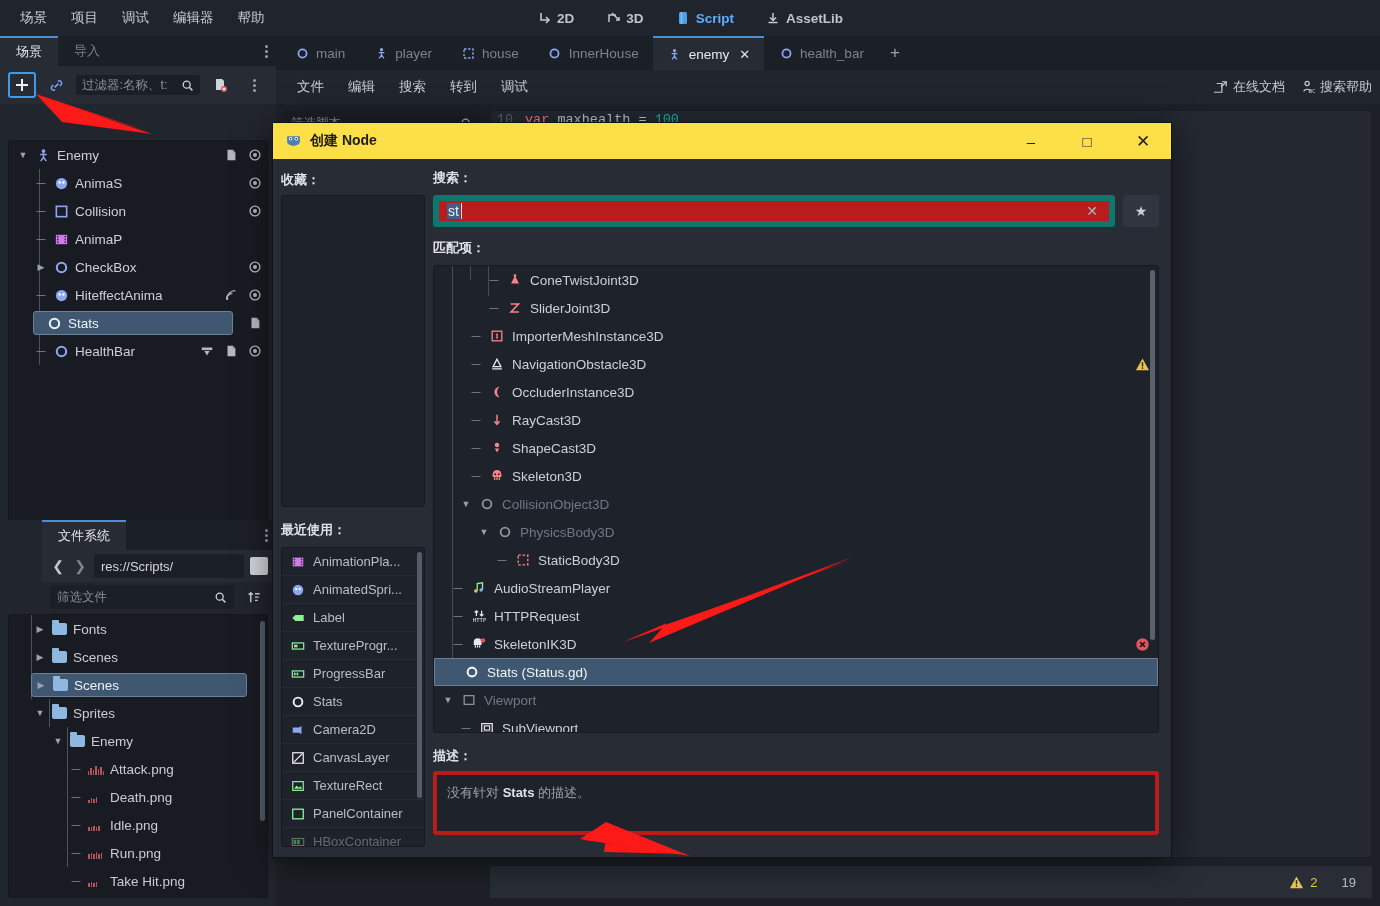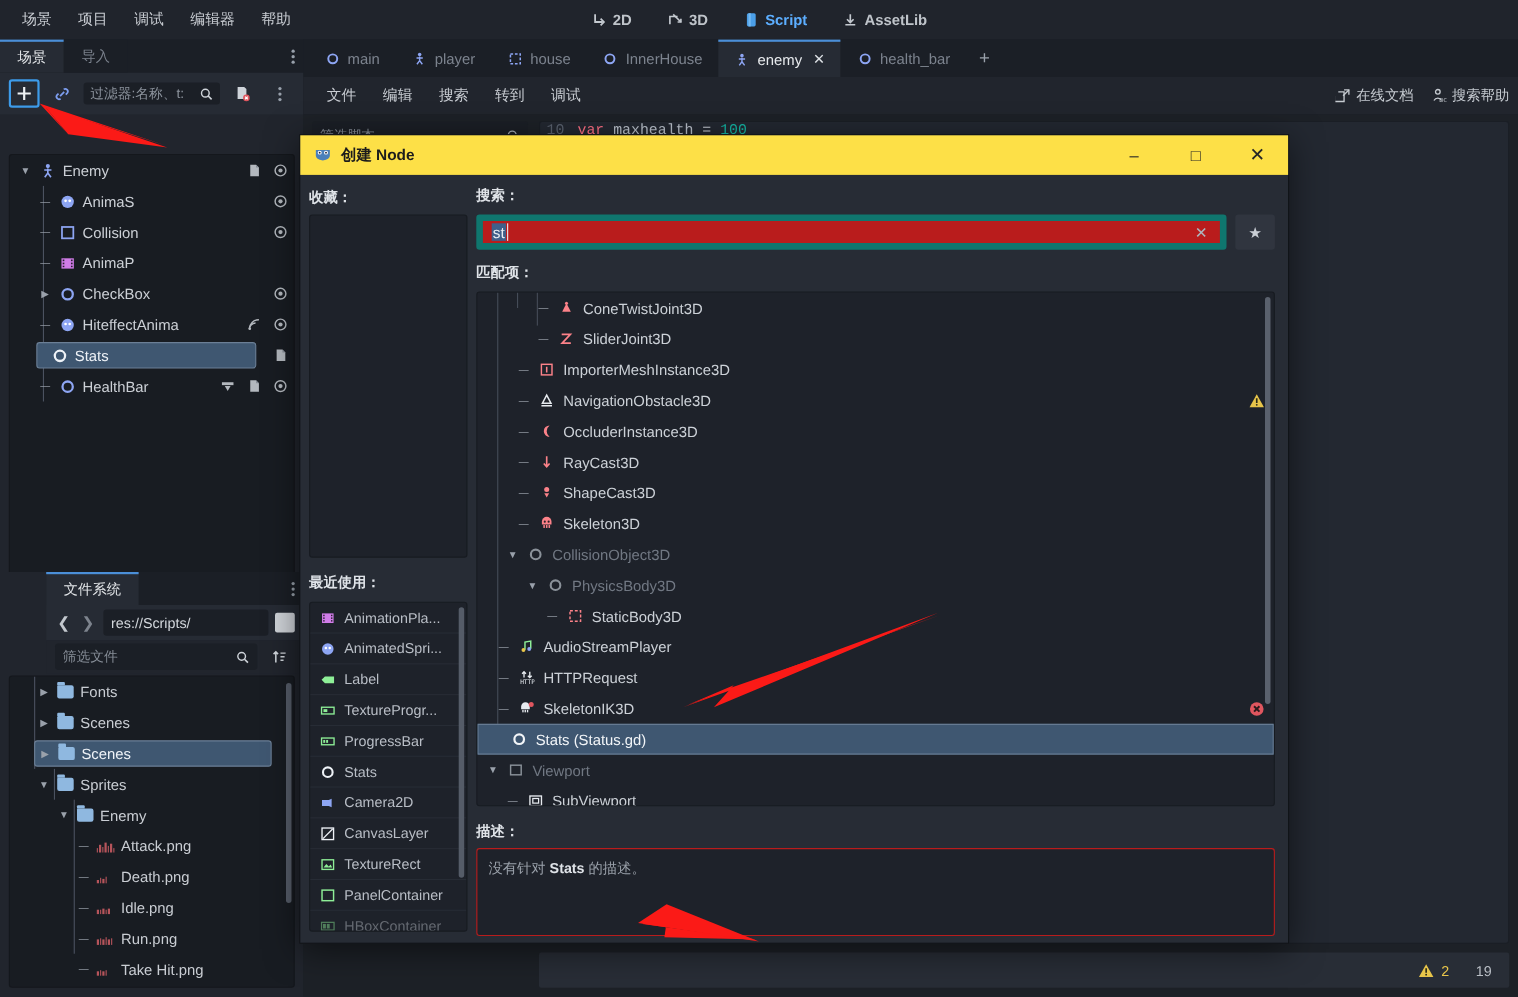--- a/index.html
+++ b/index.html
@@ -236,22 +236,22 @@
   }
   .res-row.disabled { color:#717883; }
   .res-row.selected { background:#3f5771; border:1px solid #6b7f96; }
   .res-inner { display:flex; align-items:center; gap:7px; }
   .res-guide { position:absolute; background:#454c58; }
   .res-badge { margin-left:auto; width:16px; height:16px; display:flex; align-items:center; justify-content:center; }
   .res-scroll { position:absolute; right:3px; width:5px; background:#5a616d; border-radius:3px; }
 
   #desc-label { position:absolute; left:0; top:588px; }
   #desc-box {
-    position:absolute; left:0; top:612px; right:12px; height:80px;
-    background:#1e222a; border:1px solid #b91c1c; border-radius:3px;
+    position:absolute; left:0; top:612px; right:12px; height:64px;
+    background:#1e222a; border:4px solid #b91c1c; border-radius:3px;
     padding:9px 10px; font-size:13px; color:#9aa1aa;
   }
   #desc-box b { color:#dfe3e8; }
   #dlg-buttons {
     position:absolute; left:0; top:692px; right:12px; height:34px;
   }
   .dlg-btn {
     position:absolute; height:30px; min-width:44px; padding:0 14px;
     background:#30353f; border-radius:3px;
     display:flex; align-items:center; justify-content:center;

